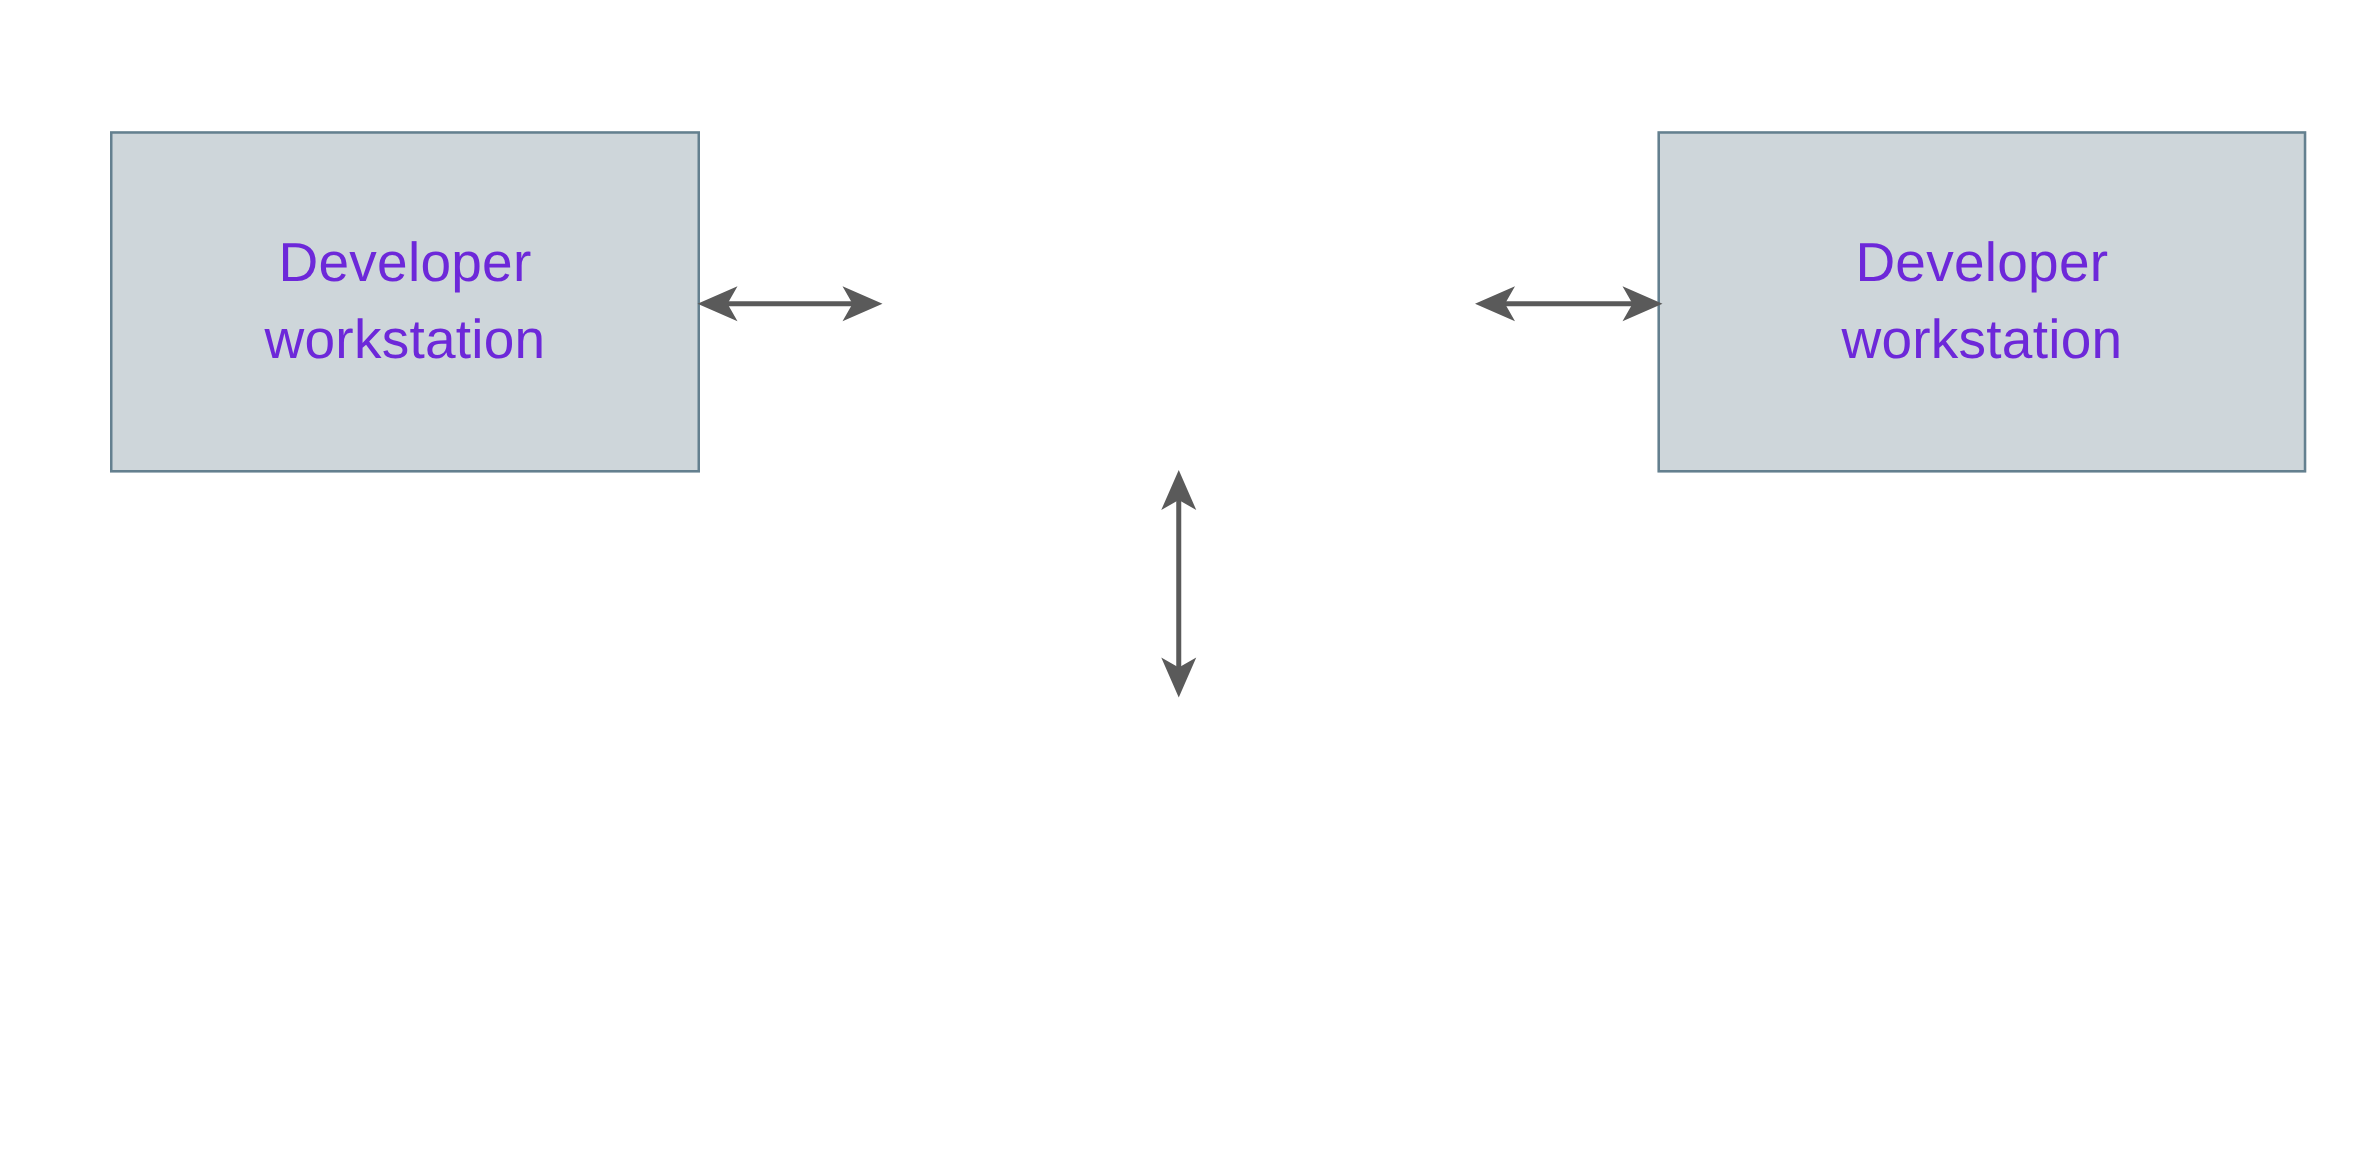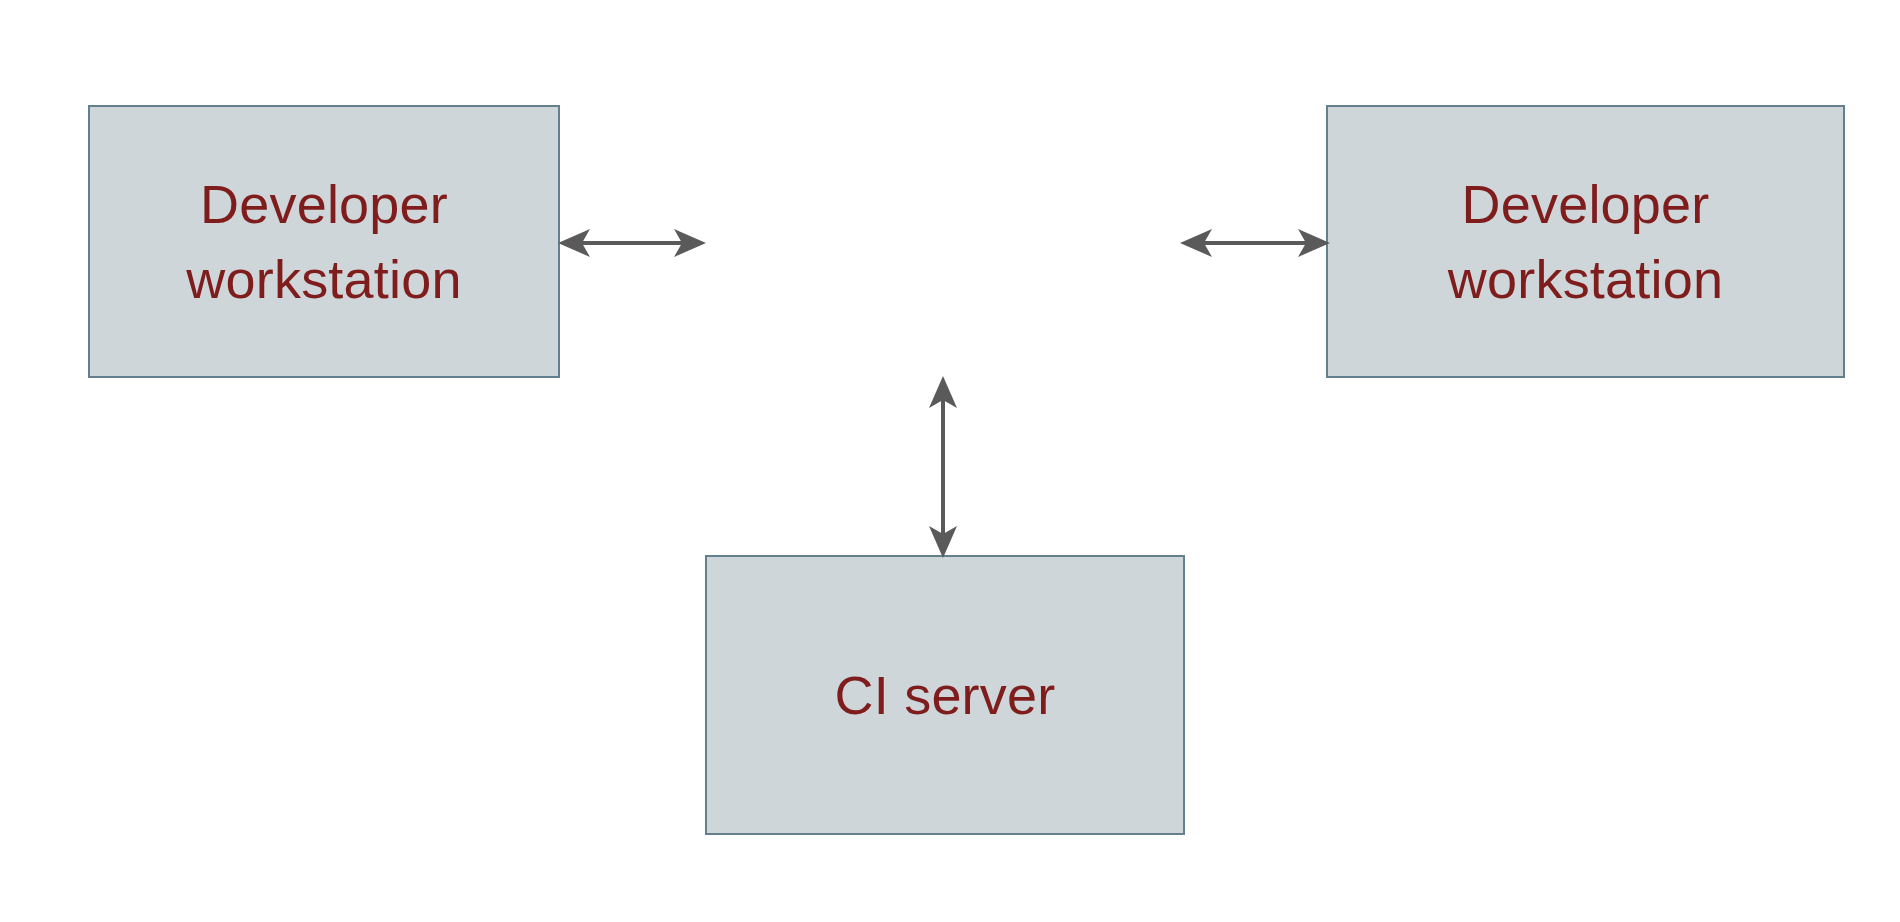--- a/index.html
+++ b/index.html
@@ -22,23 +22,23 @@
     position: absolute;
     box-sizing: border-box;
     background: #ced6da;
     border: 2px solid #64808f;
     display: flex;
     align-items: center;
     justify-content: center;
     text-align: center;
   }
   .node-label {
-    font-size: 54px;
+    font-size: 44px;
     line-height: 1.38;
-    color: #7f1d1d;
+    color: #6d28d9;
     font-weight: 400;
     letter-spacing: 0.2px;
     white-space: pre-line;
     padding: 0 10px;
   }
   
   #node-dev-left  { left: 88px;   top: 105px; width: 472px; height: 273px; }
   #node-cache     { left: 701px;  top: 105px; width: 481px; height: 273px; }
   #node-dev-right { left: 1326px; top: 105px; width: 519px; height: 273px; }
   #node-ci        { left: 705px;  top: 555px; width: 480px; height: 280px; }
@@ -62,23 +62,20 @@
     <span class="node-label">Developer
 workstation</span>
   </div>
 
 
   <div class="node" id="node-dev-right">
     <span class="node-label">Developer
 workstation</span>
   </div>
 
-  <div class="node" id="node-ci">
-    <span class="node-label">CI server</span>
-  </div>
 
   <div class="edge" id="edge-left-cache">
     <svg width="152" height="62" viewBox="0 0 152 62">
       <line x1="16" y1="31" x2="136" y2="31" stroke="#5a5a5a" stroke-width="4"></line>
       <path d="M 2 31 L 34 17 L 26 31 L 34 45 Z" fill="#5a5a5a"></path>
       <path d="M 150 31 L 118 17 L 126 31 L 118 45 Z" fill="#5a5a5a"></path>
     </svg>
   </div>
 
   <div class="edge" id="edge-cache-right">

